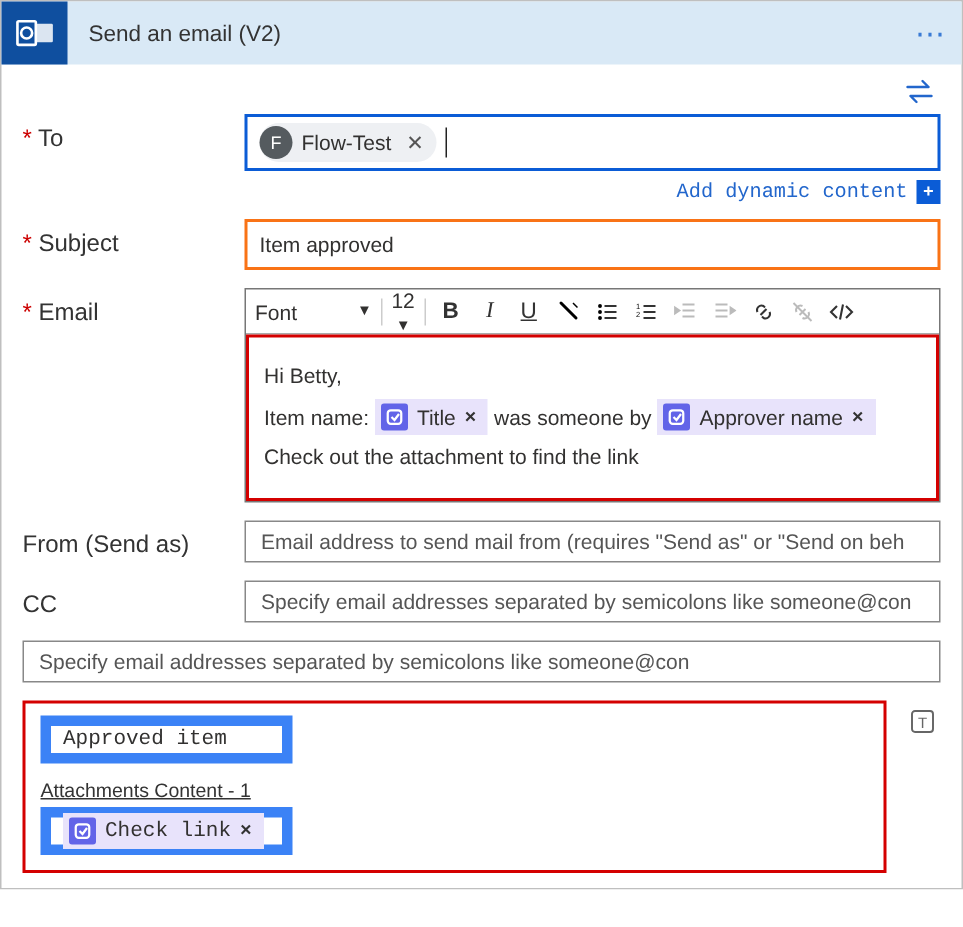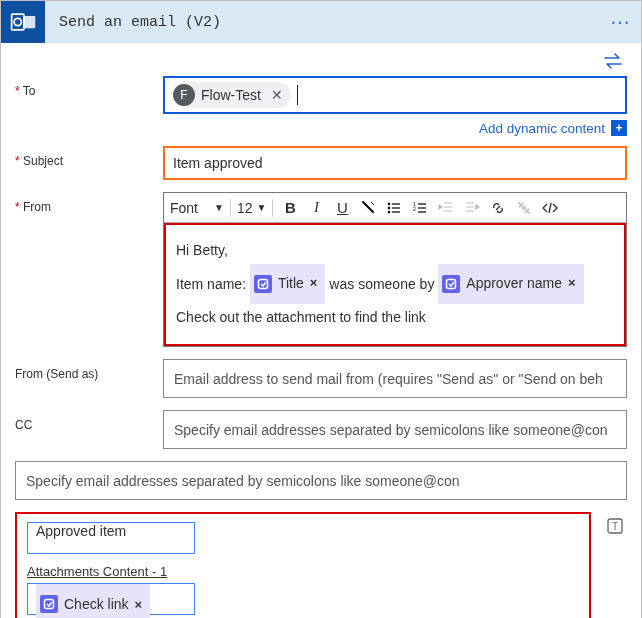--- a/index.html
+++ b/index.html
@@ -1,61 +1,61 @@
 <!DOCTYPE html>
 <html><head>
 <meta charset="utf-8">
 <style>
   * { box-sizing: border-box; margin: 0; padding: 0; }
   body { font-family: "Segoe UI", Tahoma, sans-serif; font-size: 14px; color: #323130; width: 642px; background: #fff; }
   .card { border: 1px solid #bfbfbf; }
   .header { background: #d9e9f6; height: 42px; display: flex; align-items: center; }
   .app-icon { width: 44px; height: 42px; background: #0f4f9f; display: flex; align-items: center; justify-content: center; }
   .app-icon svg { width: 28px; height: 28px; }
-  .header-title { flex: 1; padding-left: 14px; font-size: 15px; color: #333; font-family: Liberation Mono, monospace; }
+  .header-title { flex: 1; padding-left: 14px; font-size: 15px; color: #333; }
   .header-more { width: 40px; text-align: center; color: #3a7bd5; font-size: 20px; letter-spacing: 2px; cursor: pointer; }
   .top-actions { display: flex; justify-content: flex-end; padding: 10px 18px 4px; }
   .swap-icon { color: #2266cc; cursor: pointer; }
   .form { padding: 0 14px 10px; }
   .row { display: flex; align-items: flex-start; margin-bottom: 12px; }
-  .label-col { width: 148px; padding-top: 8px; font-size: 12px; color: #333; }
+  .label-col { width: 148px; padding-top: 8px; font-size: 16px; color: #333; }
   .req::before { content: "* "; color: #c00; }
   .field-col { flex: 1; }
   .input-box { width: 100%; border: 2px solid #f97316; min-height: 34px; padding: 4px 8px; display: flex; align-items: center; flex-wrap: wrap; gap: 6px; font-size: 14px; }
   .to-box { border: 2px solid #0b5cd6; }
   .chip { display: inline-flex; align-items: center; background: #eef0f3; border-radius: 13px; height: 26px; padding: 0 8px 0 0; gap: 6px; }
   .chip-avatar { width: 22px; height: 22px; border-radius: 50%; background: #555b5f; color: #fff; display: flex; align-items: center; justify-content: center; font-size: 12px; }
   .chip-x { cursor: pointer; color: #555; font-size: 14px; padding-left: 4px; }
   .caret { width: 1px; height: 20px; background: #222; }
   .dyn-row { display: flex; justify-content: flex-end; margin: -6px 0 10px; }
-  .dyn-link { color: #2266cc; font-size: 13.5px; cursor: pointer; display: flex; align-items: center; gap: 6px; }
+  .dyn-link { color: #2266cc; font-size: 13.5px; cursor: pointer; display: flex; align-items: center; gap: 6px; font-family: Liberation Mono, monospace; }
   .dyn-plus { width: 16px; height: 16px; background: #0b5cd6; color: #fff; display: flex; align-items: center; justify-content: center; font-size: 12px; font-weight: bold; }
   .editor { border: 1px solid #777; }
   .toolbar { height: 30px; border-bottom: 1px solid #aaa; display: flex; align-items: center; padding: 0 6px; gap: 4px; }
-  .font-select { display: flex; align-items: center; gap: 16px; border: none; cursor: pointer; justify-content: space-between; }
-  .size-select { display: flex; align-items: center; gap: 4px; cursor: pointer; }
+  .font-select { display: flex; align-items: center; gap: 40px; border: none; cursor: pointer; justify-content: space-between; }
+  .size-select { display: flex; align-items: center; gap: 4px; cursor: pointer; flex-direction: column; }
   .caret-down { font-size: 10px; }
   .tb-sep { width: 1px; height: 18px; background: #ccc; margin: 0 2px; }
   .tb-btn { width: 22px; height: 22px; display: flex; align-items: center; justify-content: center; cursor: pointer; font-size: 15px; color: #333; }
   .tb-btn.disabled { color: #bbb; cursor: default; }
   .bold { font-weight: bold; }
   .italic { font-style: italic; font-family: serif; }
   .underline { text-decoration: underline; }
   .editor-body { border: 2px solid #d40000; padding: 12px 10px 14px; line-height: 1.9; font-size: 14px; }
-  .dyn-token { display: inline-flex; align-items: center; background: #e8e3fb; height: 40px; padding: 0 8px 0 4px; gap: 6px; vertical-align: middle; }
+  .dyn-token { display: inline-flex; align-items: center; background: #e8e3fb; height: 24px; padding: 0 8px 0 4px; gap: 6px; vertical-align: middle; }
   .dyn-token .t-icon { width: 18px; height: 18px; background: #6264e8; border-radius: 2px; display: flex; align-items: center; justify-content: center; }
   .dyn-token .t-x { cursor: pointer; color: #333; font-size: 13px; font-weight: bold; }
-  .plain-input { width: 100%; border: 1px solid #888; height: 39px; padding: 0 10px; font-size: 14px; color: #333; font-family: inherit; }
+  .plain-input { width: 100%; border: 1px solid #888; height: 28px; padding: 0 10px; font-size: 14px; color: #333; font-family: inherit; }
   .plain-input::placeholder { color: #555; }
   .attach-section { border: 2px solid #d40000; padding: 8px 10px 10px; margin-right: 2px; position: relative; }
   .attach-wrap { display: flex; align-items: flex-start; gap: 10px; }
   .attach-left { flex: 1; }
   .mode-btn { width: 24px; height: 24px; color: #555; cursor: pointer; display: flex; align-items: center; justify-content: center; margin-top: 2px; }
   .attach-label { font-size: 13px; color: #333; margin: 2px 0 4px; }
-  .attach-input { width: 168px; border: 1px solid #3b82f6; height: 32px; padding: 0 8px; display: flex; align-items: flex-start; }
+  .attach-input { width: 168px; border: 7px solid #3b82f6; height: 32px; padding: 0 8px; display: flex; align-items: center; font-family: Liberation Mono, monospace; }
   .mini-svg { width: 12px; height: 12px; stroke: #fff; stroke-width: 1.5; fill: none; }
   .inline-text { vertical-align: middle; }
 </style>
 </head>
 <body>
 
 <div class="card">
 
   <div class="header">
     <div class="app-icon">
@@ -104,21 +104,21 @@
     <div class="row">
       <div class="label-col req">Subject</div>
       <div class="field-col">
         <div class="input-box">
           <span>Item approved</span>
         </div>
       </div>
     </div>
 
     <div class="row">
-      <div class="label-col req">From</div>
+      <div class="label-col req">Email</div>
       <div class="field-col">
         <div class="editor">
           <div class="toolbar">
             <span class="font-select">
               <span>Font</span>
               <span class="caret-down">▼</span>
             </span>
             <span class="tb-sep"></span>
             <span class="size-select">
               <span>12</span>

